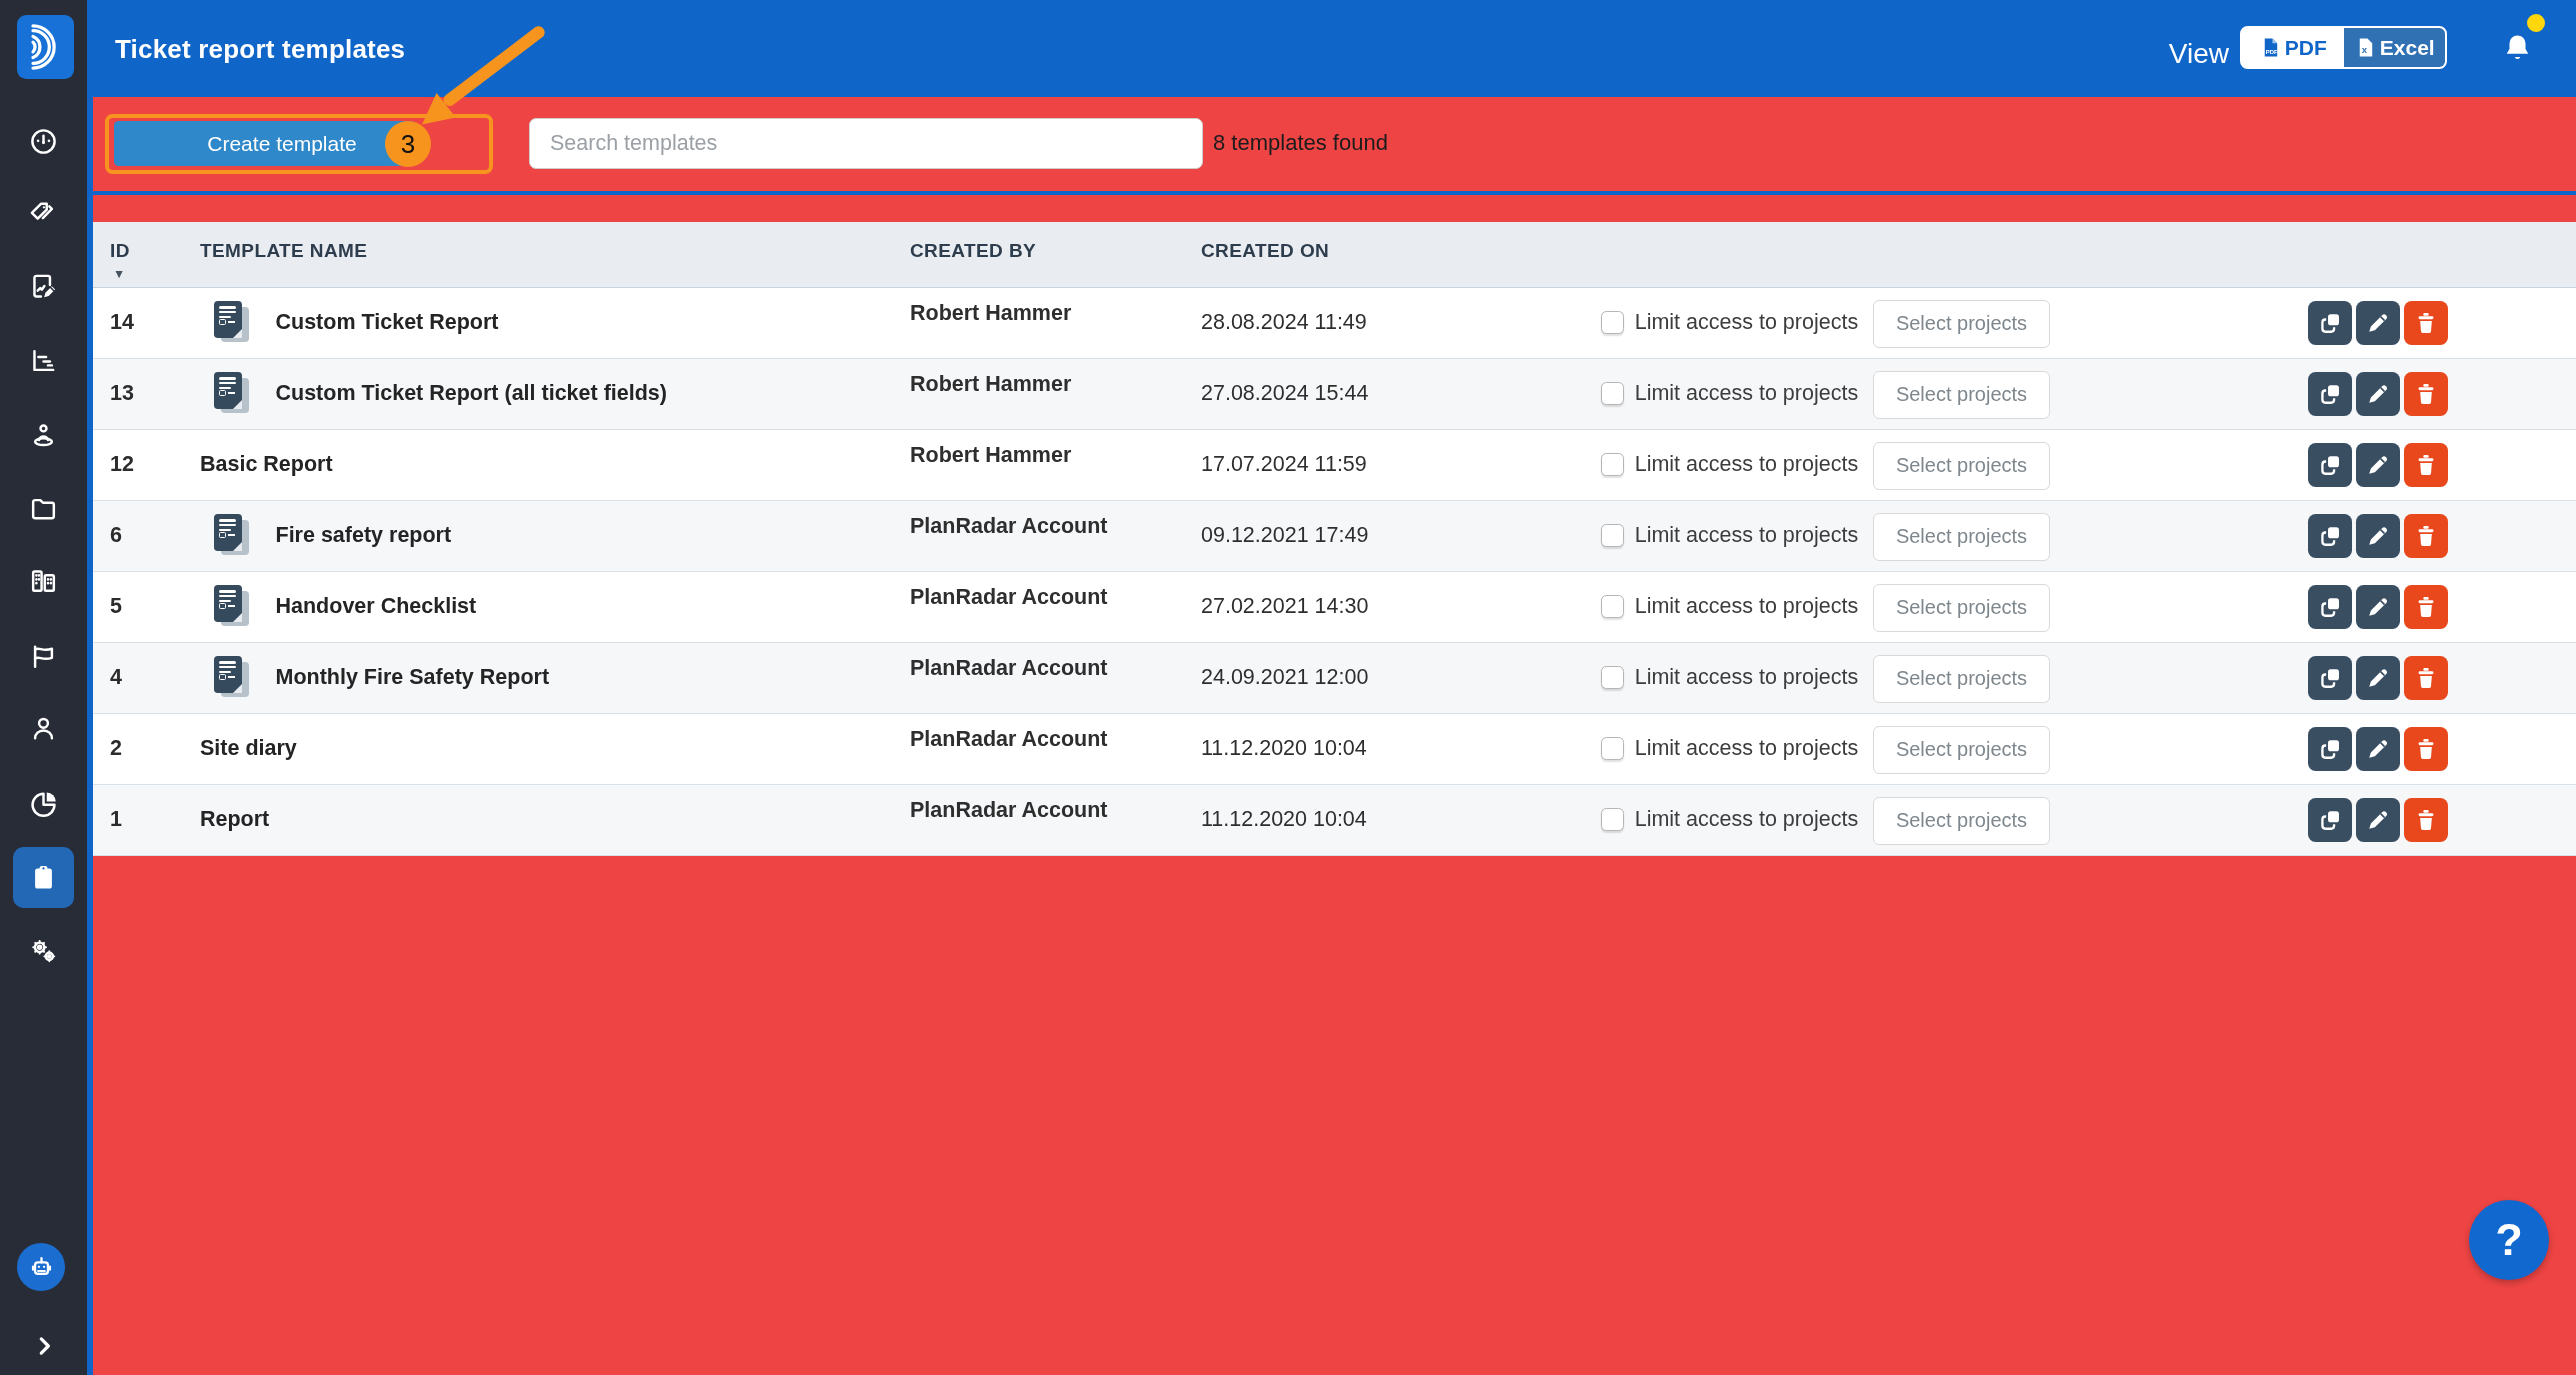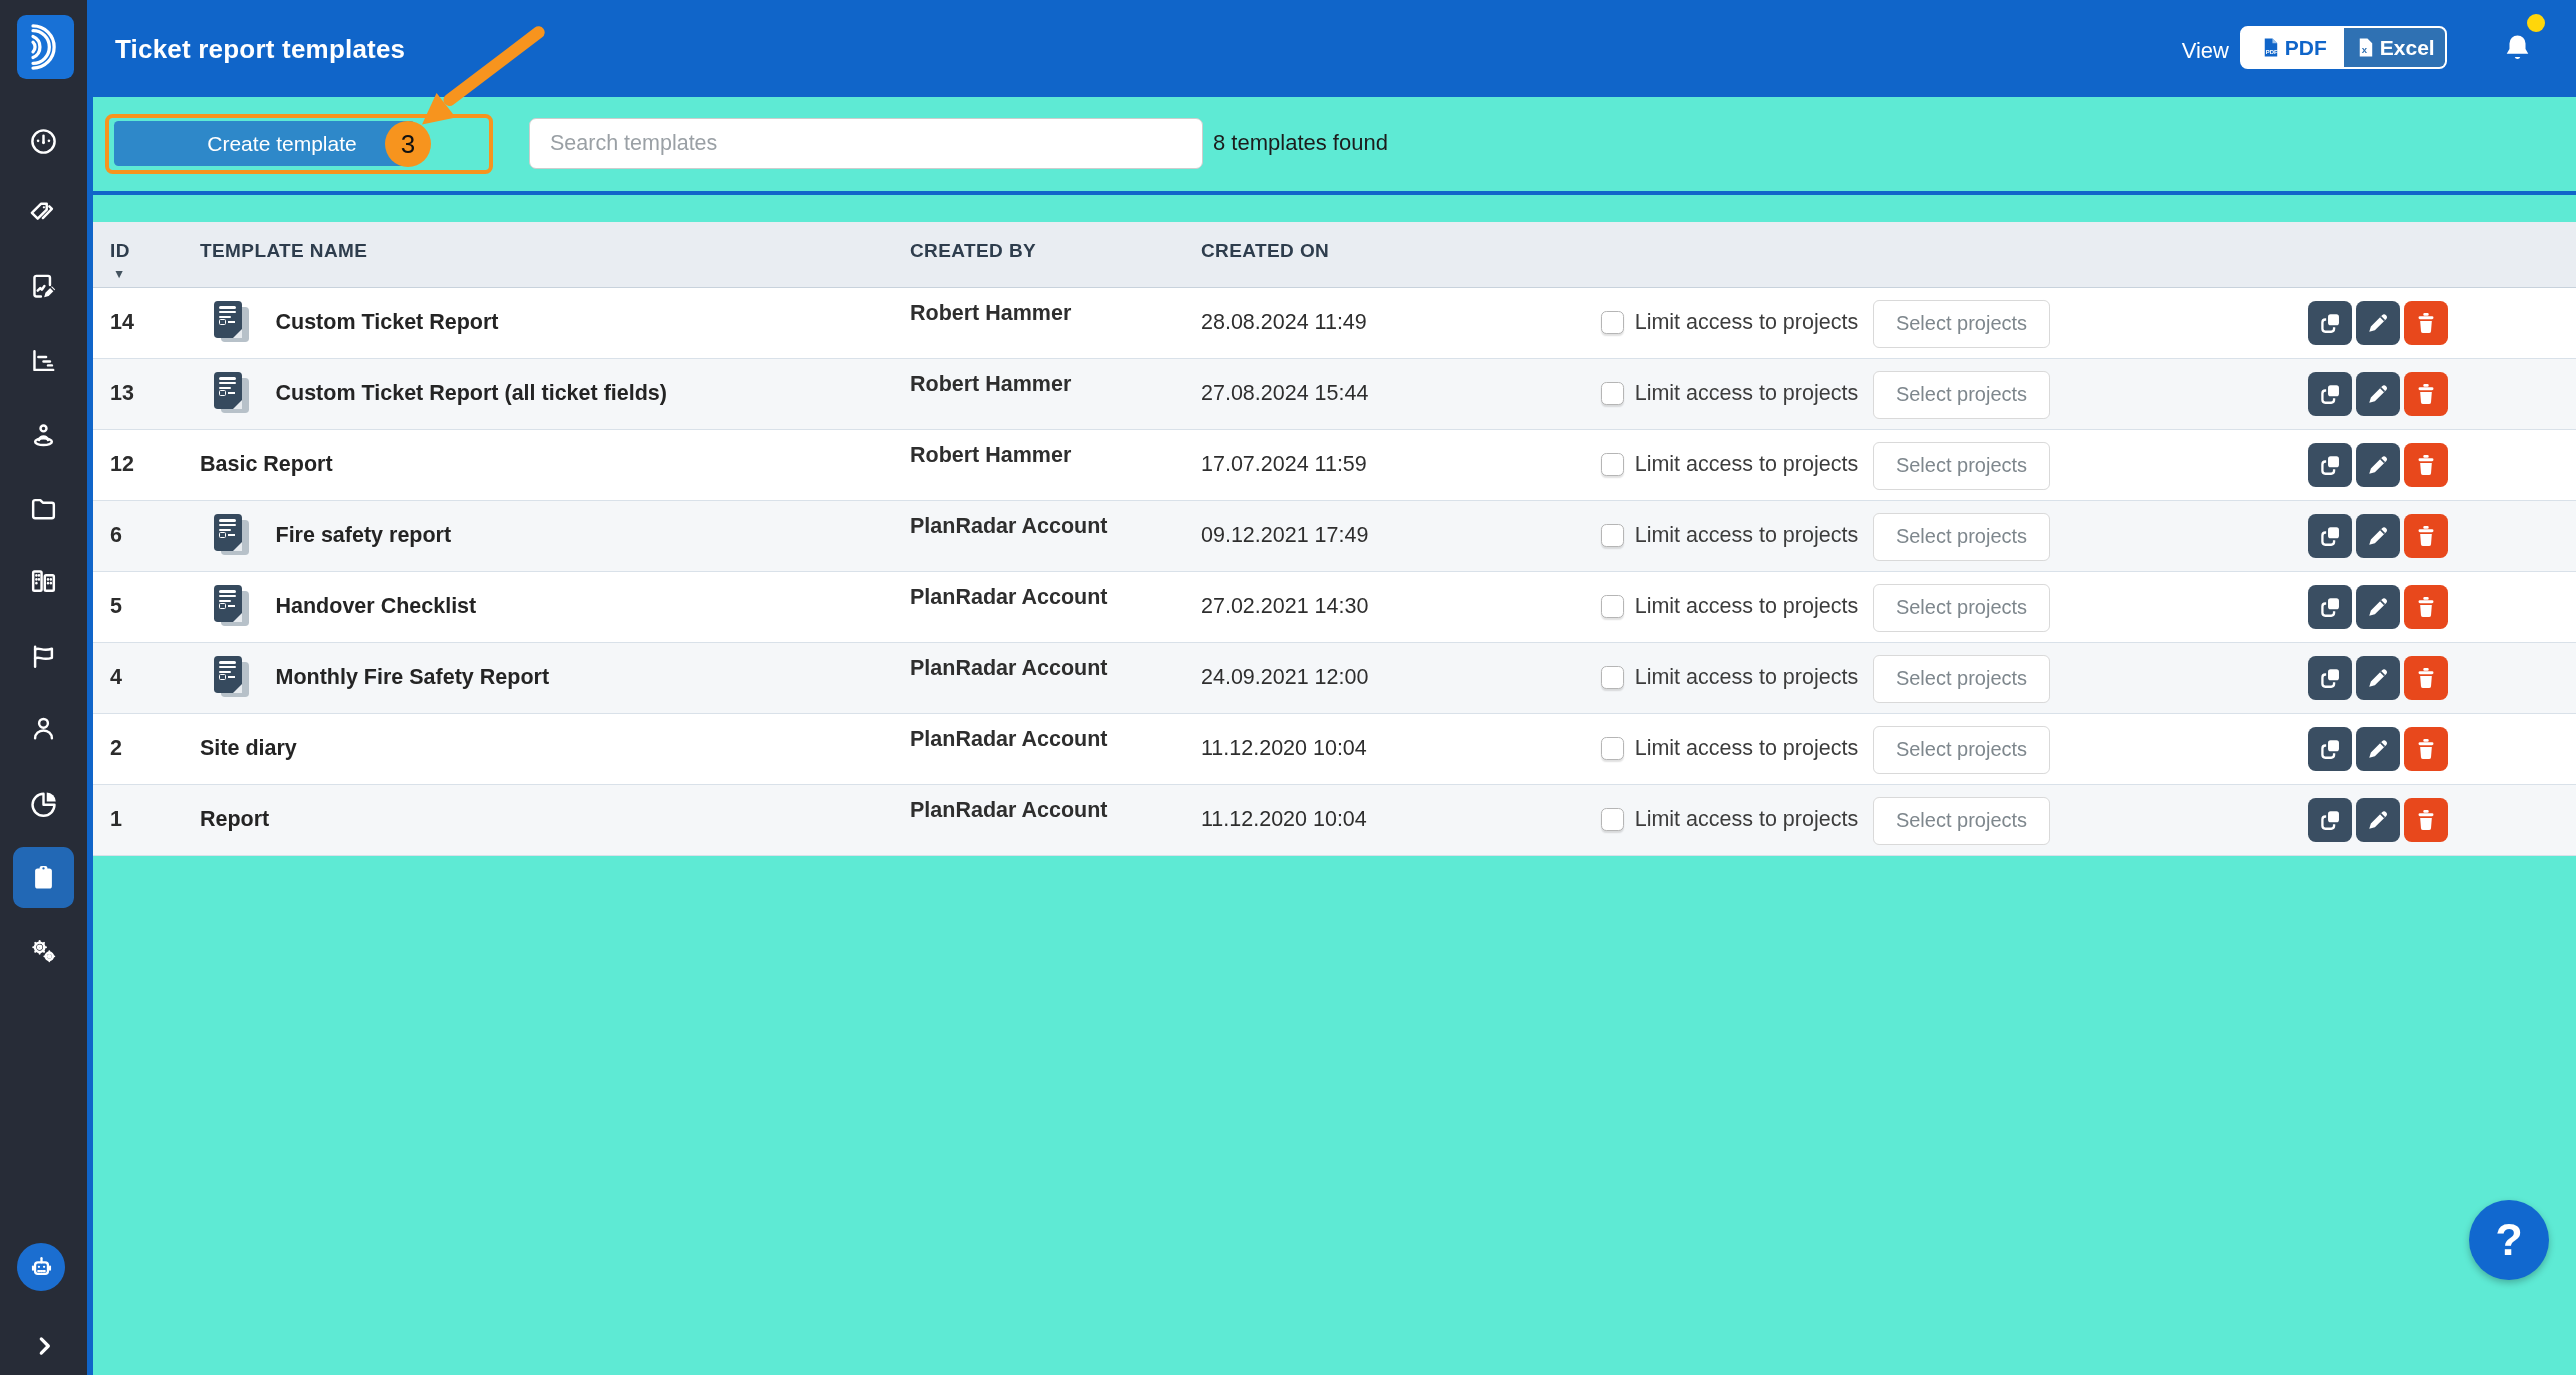--- a/index.html
+++ b/index.html
@@ -2,38 +2,38 @@
 <html style="--accent: #1065C9; --btn-blue: #2E88C9; --sidebar: #272C37; --active: #2268B5; --orange: #F7941E; --red: #E8481C; --navy: #3A4E62; --thbg: #E9EDF2; --rowalt: #F5F7F9; --yellow: #FFD60A;font-size:12.3px"><head>
 <meta charset="utf-8">
 <style>
   :root{
     --accent:#1065C9; --btn-blue:#2E88C9; --sidebar:#272C37; --active:#2268B5;
     --orange:#F7941E; --red:#E8481C; --navy:#3A4E62; --thbg:#E9EDF2;
     --rowalt:#F5F7F9; --divider:#D9E1E9; --yellow:#FFD60A;
   }
   *{box-sizing:border-box;margin:0;padding:0;font-family:"Liberation Sans","DejaVu Sans",sans-serif;}
   html,body{width:2576px;height:1376px;overflow:hidden;background:#fff;}
-  #app{position:relative;width:2576px;height:1376px;background:#5eead4;}
+  #app{position:relative;width:2576px;height:1376px;background:#ef4444;}
 
   
   #sidebar{position:absolute;left:0;top:0;width:87px;height:1376px;background:var(--sidebar);z-index:5;}
   #stripe{position:absolute;left:87px;top:0;width:6.1px;height:1376px;background:var(--accent);z-index:4;}
   #logo{position:absolute;left:17px;top:15.4px;width:57px;height:64px;background:#1871D6;border-radius:9.2px;display:flex;align-items:center;justify-content:center;}
   .side-item{position:absolute;left:0;width:87px;height:61px;display:flex;align-items:center;justify-content:center;cursor:pointer;}
   .side-item svg{width:31px;height:31px;stroke:#fff;fill:none;stroke-width:1.9;stroke-linecap:round;stroke-linejoin:round;}
   .side-item.active-item{left:13px;width:61px;height:61px;background:var(--active);border-radius:10.7px;}
   #robot-btn{position:absolute;left:17px;top:1243px;width:48px;height:48px;border-radius:50%;background:#1B6ED0;display:flex;align-items:center;justify-content:center;cursor:pointer;border:none;}
   #robot-btn svg{width:31px;height:31px;stroke:#fff;fill:none;stroke-width:1.8;stroke-linecap:round;}
   #collapse{position:absolute;left:28px;top:1329px;width:31px;height:34px;display:flex;align-items:center;justify-content:center;cursor:pointer;}
   #collapse svg{width:26px;height:26px;stroke:#fff;fill:none;stroke-width:3;stroke-linecap:round;stroke-linejoin:round;}
 
   
   #header{position:absolute;left:87px;top:0;width:2489px;height:97px;background:var(--accent);z-index:3;}
   #page-title{position:absolute;left:28px;top:34px;color:#fff;font-size:26px;font-weight:bold;letter-spacing:0.2px;}
-  #view-label{position:absolute;right:347px;top:38px;color:#fff;font-size:22px;}
+  #view-label{position:absolute;right:347px;top:38px;color:#fff;font-size:28px;}
   #view-toggle{position:absolute;right:129px;top:26px;width:207px;height:43px;border:2.3px solid #fff;border-radius:7.7px;display:flex;overflow:hidden;background:#fff;}
   .seg{flex:1;display:flex;align-items:center;justify-content:center;gap:3px;font-size:21px;font-weight:bold;cursor:pointer;border:none;}
   #seg-pdf{background:#fff;color:var(--accent);}
   #seg-excel{background:#2F71B3;color:#fff;}
   #bell{position:absolute;right:40px;top:29px;width:37px;height:40px;cursor:pointer;}
   #bell-dot{position:absolute;right:31px;top:14px;width:18.4px;height:18.4px;border-radius:50%;background:var(--yellow);}
 
   
   #annot-box{position:absolute;left:105px;top:114px;width:388px;height:60px;border:4.6px solid var(--orange);border-radius:7.7px;z-index:2;}
   #create-btn{position:absolute;left:114px;top:121px;width:301px;height:45px;background:var(--btn-blue);border:none;border-radius:4.6px;color:#fff;font-size:21px;display:flex;align-items:center;justify-content:center;cursor:pointer;padding-left:35px;}

